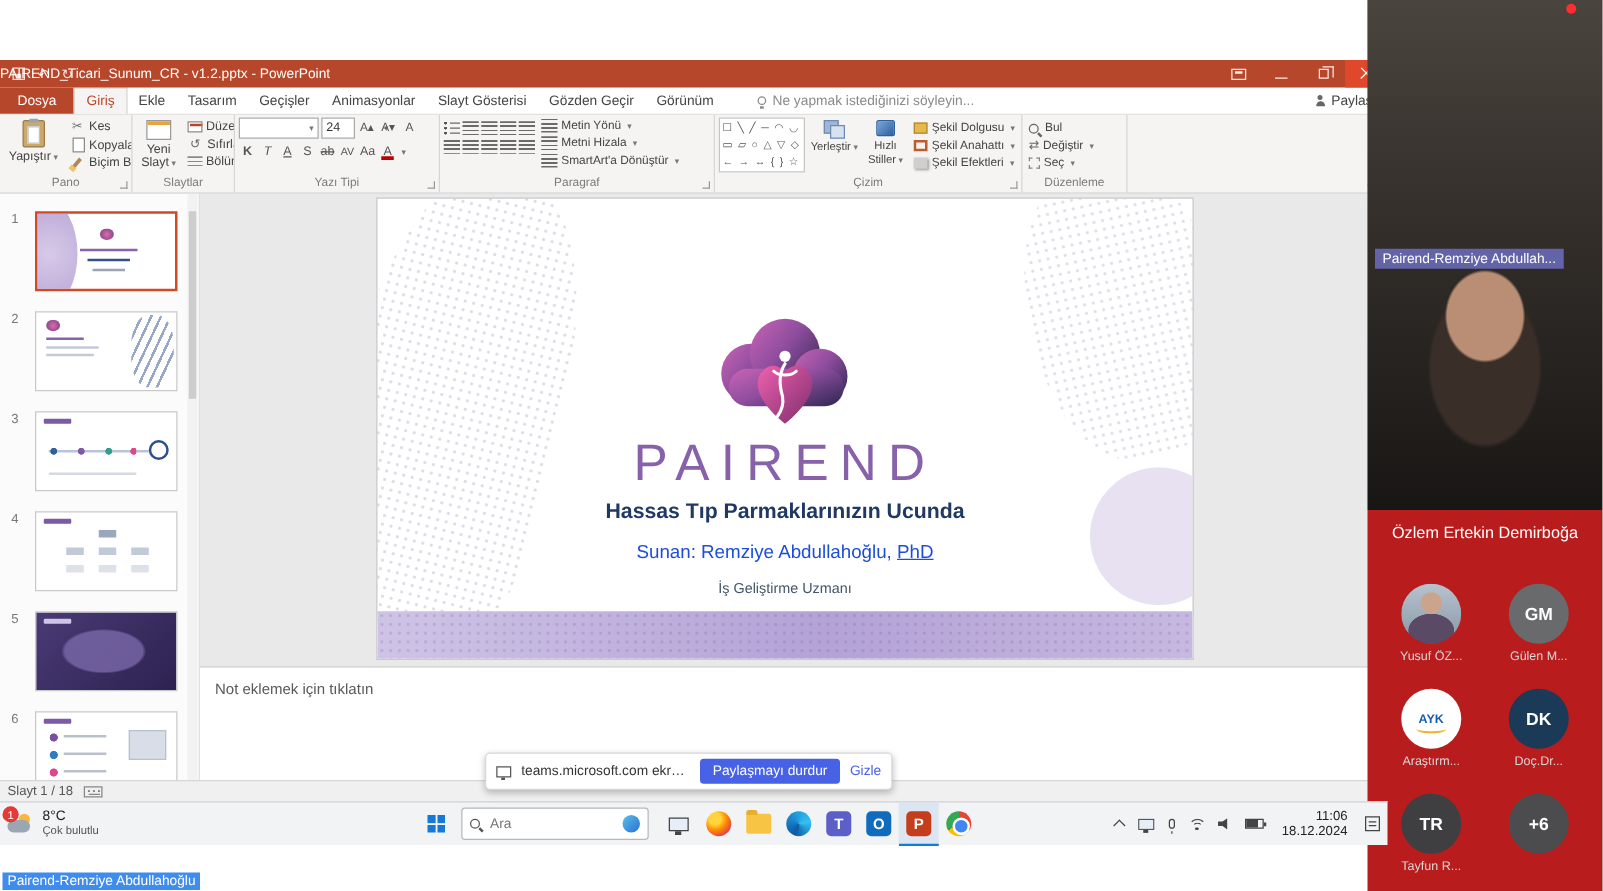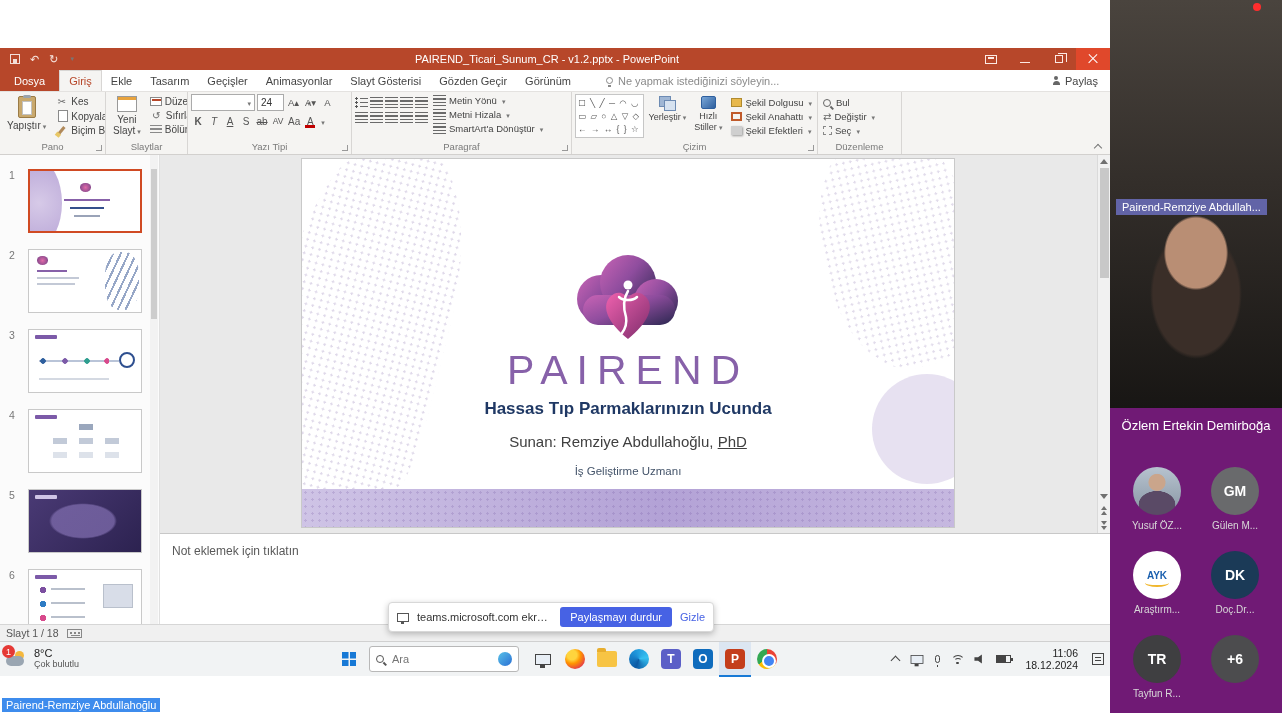--- a/index.html
+++ b/index.html
@@ -15,21 +15,21 @@
   .ppt{position:absolute;left:0;top:48px;width:1110px;height:593px;background:#fff;display:flex;flex-direction:column;}
 
   
   .titlebar{height:22px;background:#b7472a;color:#fff;display:flex;align-items:center;font-size:11px;position:relative;}
   .qat{display:flex;align-items:center;gap:10px;padding-left:10px;}
   .qat-btn{display:flex;align-items:center;color:#f7e6e0;font-size:11px;cursor:default;}
   .ic-save{width:10px;height:10px;border:1px solid #f3ded8;position:relative;background:transparent;}
   .ic-save::after{content:"";position:absolute;left:2px;top:4px;right:2px;bottom:0;background:#f3ded8;}
   .ic-undo::after{content:"↶";font-size:11px;}
   .ic-redo::after{content:"↻";font-size:11px;}
-  .titlebar-title{position:absolute;left:0;right:16px;text-align:center;pointer-events:none;font-size:11px;color:#fff;}
+  .titlebar-title{position:absolute;left:0;right:16px;pointer-events:none;font-size:11px;color:#fff;}
   .win-controls{margin-left:auto;display:flex;height:100%;}
   .win-btn{width:34px;height:100%;display:flex;align-items:center;justify-content:center;color:#fde9e3;}
   .ic-ribbonopt{width:12px;height:9px;border:1px solid #fde9e3;position:relative;}
   .ic-ribbonopt::after{content:"";position:absolute;left:2px;top:1px;width:6px;height:2px;background:#fde9e3;}
   .ic-min{width:10px;height:1px;background:#fde9e3;margin-top:6px;}
   .ic-restore{width:8px;height:8px;border:1px solid #fde9e3;position:relative;}
   .ic-restore::after{content:"";position:absolute;left:2px;top:-3px;width:8px;height:8px;border:1px solid #fde9e3;border-left:none;border-bottom:none;}
   .win-close{background:#e0482b;}
   .ic-close{position:relative;width:10px;height:10px;}
   .ic-close::before,.ic-close::after{content:"";position:absolute;left:-1px;top:4px;width:12px;height:1.4px;background:#fff;}
@@ -156,21 +156,21 @@
   .slide{position:absolute;left:142px;top:4px;width:652px;height:368px;background:#fff;box-shadow:0 0 0 1px #c9c9c9;overflow:hidden;}
   .dots{background-image:radial-gradient(circle,rgba(100,70,150,.38) 1px,transparent 1.4px);background-size:7px 7px;}
   .deco-left{position:absolute;left:-30px;top:-20px;width:170px;height:420px;transform:rotate(14deg);border-radius:40%;opacity:.55;}
   .deco-right{position:absolute;right:-20px;top:-30px;width:150px;height:240px;transform:rotate(-12deg);border-radius:45%;opacity:.5;}
   .deco-circle{position:absolute;right:-28px;top:215px;width:110px;height:110px;border-radius:50%;background:#e3dcef;opacity:.85;}
   .slide-band{position:absolute;left:0;right:0;bottom:0;height:38px;background:linear-gradient(90deg,#cfc4e6,#b3a2d6 55%,#c6b8e0);}
   .slide-band-dots{position:absolute;left:0;right:0;bottom:0;height:38px;opacity:.5;}
   .logo-wrap{position:absolute;left:251px;top:88px;width:150px;height:100px;}
   .brand{position:absolute;left:0;right:0;top:188px;text-align:center;font-size:41px;letter-spacing:9px;color:#8761a9;font-weight:500;}
   .tagline{position:absolute;left:0;right:0;top:240px;text-align:center;font-size:17px;font-weight:bold;color:#1f3864;}
-  .presenter{position:absolute;left:0;right:0;top:274px;text-align:center;font-size:15px;color:#404040;}
+  .presenter{position:absolute;left:0;right:0;top:274px;text-align:center;font-size:15px;color:#1d4ed8;}
   .presenter .phd{text-decoration:underline;}
   .role{position:absolute;left:0;right:0;top:306px;text-align:center;font-size:11.5px;color:#44546a;}
 
   
   .vscroll{position:absolute;right:0;top:0;bottom:0;width:13px;background:#f1f1f1;border-left:1px solid #dadada;display:flex;flex-direction:column;align-items:center;}
   .sb-arrow{width:0;height:0;border-left:4px solid transparent;border-right:4px solid transparent;margin:4px 0;}
   .sb-up{border-bottom:5px solid #707070;}
   .sb-down{border-top:5px solid #707070;}
   .vscroll .drag{width:9px;height:110px;background:#c8c8c8;}
   .vspacer{flex:1;}
@@ -266,21 +266,21 @@
   .ic-batt::after{content:"";position:absolute;right:-3px;top:2px;width:2px;height:3px;background:#444;}
   .clock{display:flex;flex-direction:column;align-items:flex-end;line-height:12px;font-size:10.5px;color:#222;padding:0 4px;}
   .ic-notif{width:12px;height:12px;border:1px solid #444;position:relative;}
   .ic-notif::after{content:"";position:absolute;left:2px;top:3px;width:6px;height:1px;background:#444;box-shadow:0 3px 0 #444;}
 
   
   .bottomstrip{position:absolute;left:0;top:676px;width:1110px;height:37px;background:#fff;}
   .win-label{position:absolute;left:2px;bottom:1px;background:#3e8ced;color:#fff;font-size:11px;padding:1px 4px;white-space:nowrap;}
 
   
-  .teams-panel{position:absolute;right:0;top:0;width:172px;height:713px;background:#701a75;overflow:hidden;}
+  .teams-panel{position:absolute;right:0;top:0;width:188px;height:713px;background:#b91c1c;overflow:hidden;}
   .video{position:relative;width:100%;height:408px;background:
      radial-gradient(ellipse 52px 60px at 50% 62%,#b98e74 0 58%,transparent 62%),
      radial-gradient(ellipse 74px 105px at 50% 72%,#3a2e28 0 58%,transparent 62%),
      linear-gradient(180deg,#4a443e 0%,#332e2a 45%,#181614 100%);}
   .presenter-label{position:absolute;left:6px;top:199px;background:#6264a7;color:#fff;font-size:11px;padding:2px 6px;max-width:160px;}
   .speaker-name{margin-top:10px;text-align:center;color:#fff;font-size:13px;}
   .pgrid{margin-top:34px;display:grid;grid-template-columns:1fr 1fr;row-gap:20px;justify-items:center;padding:0 8px;}
   .pcell{display:flex;flex-direction:column;align-items:center;width:76px;}
   .avatar{width:48px;height:48px;border-radius:50%;display:flex;align-items:center;justify-content:center;color:#fff;font-size:14px;font-weight:bold;}
   .avatar.photo{background:

